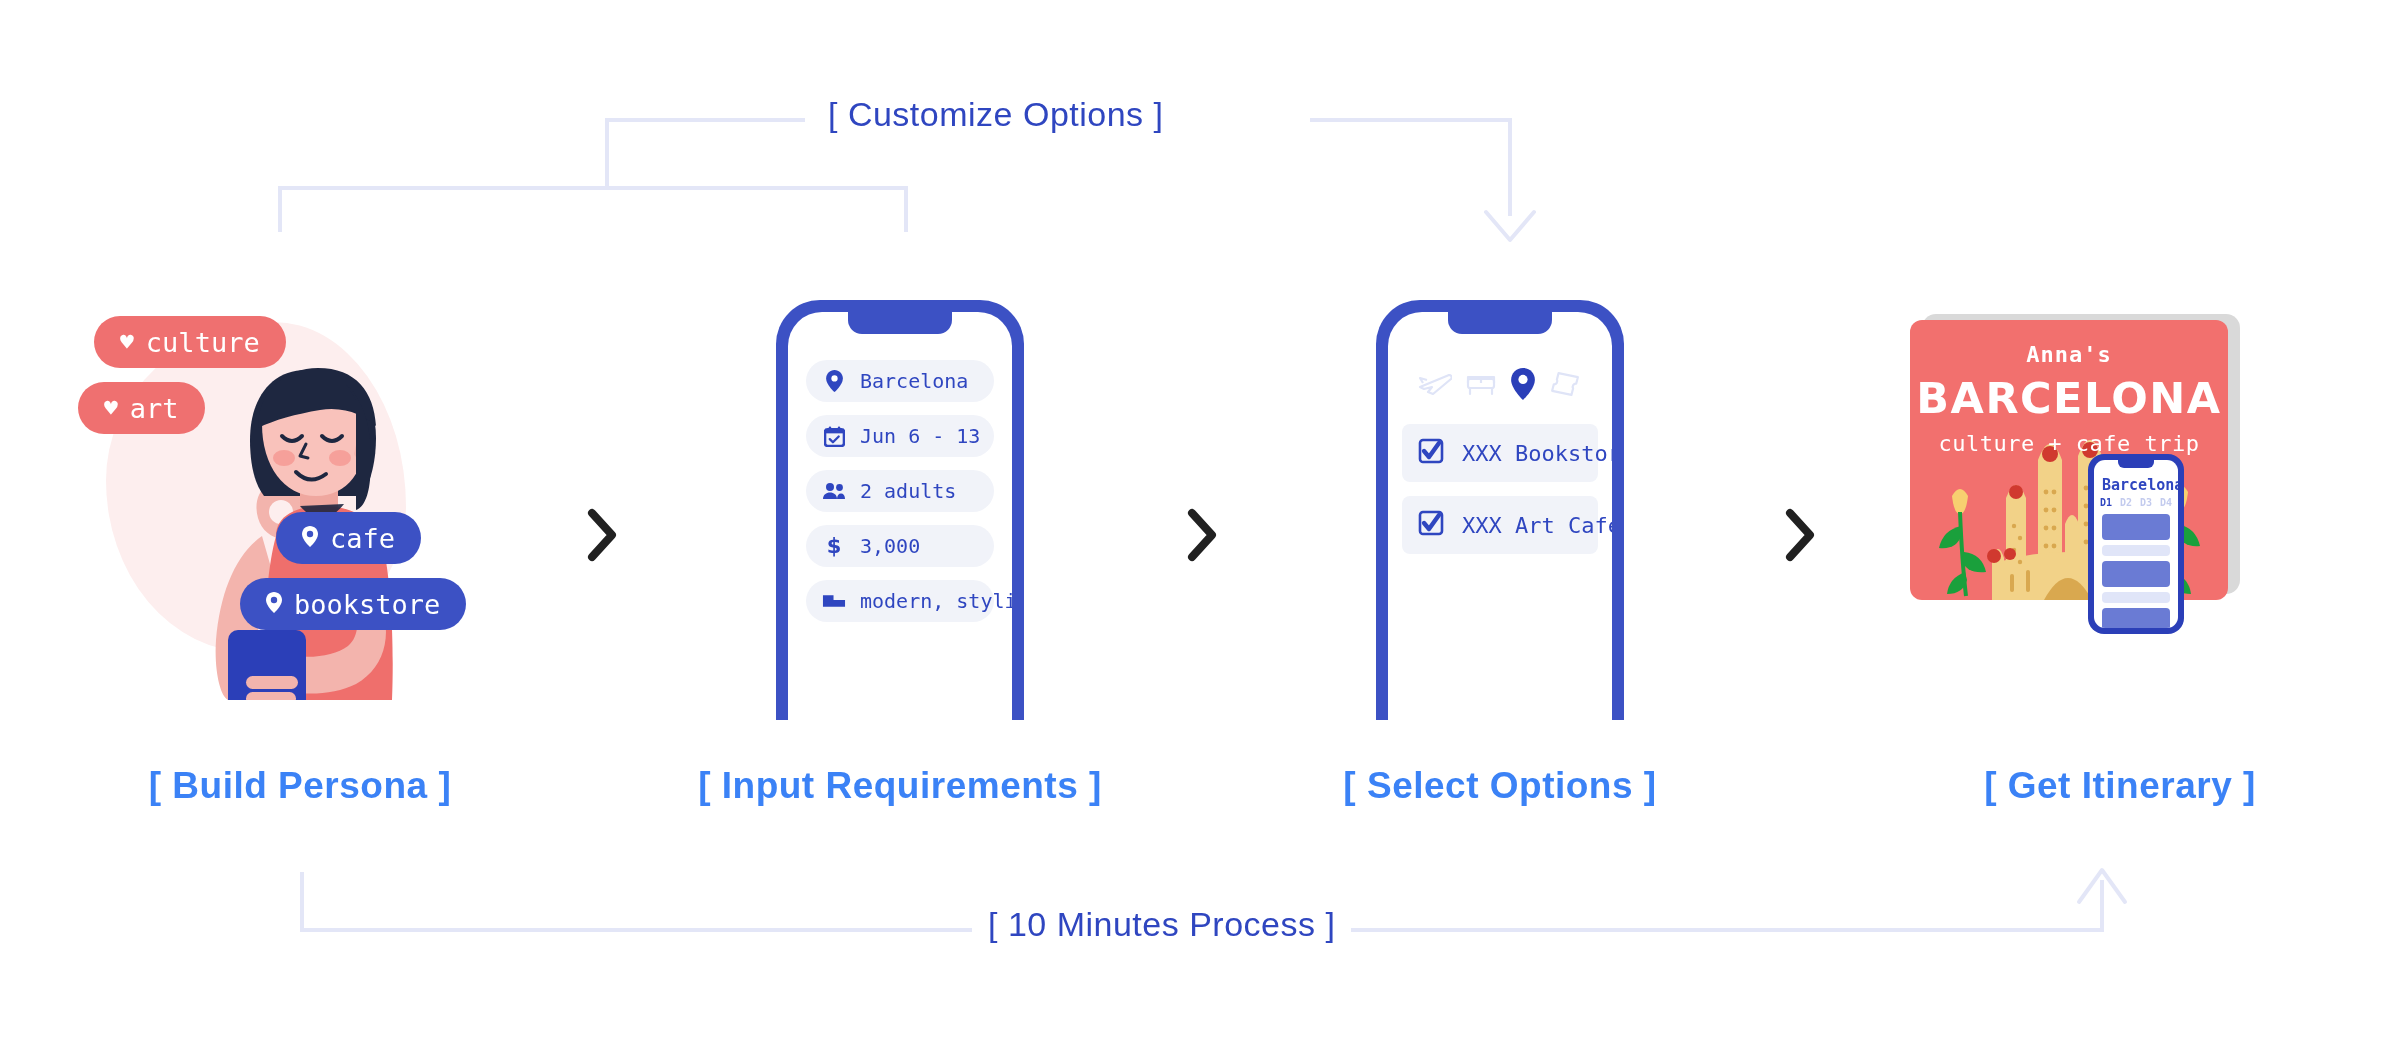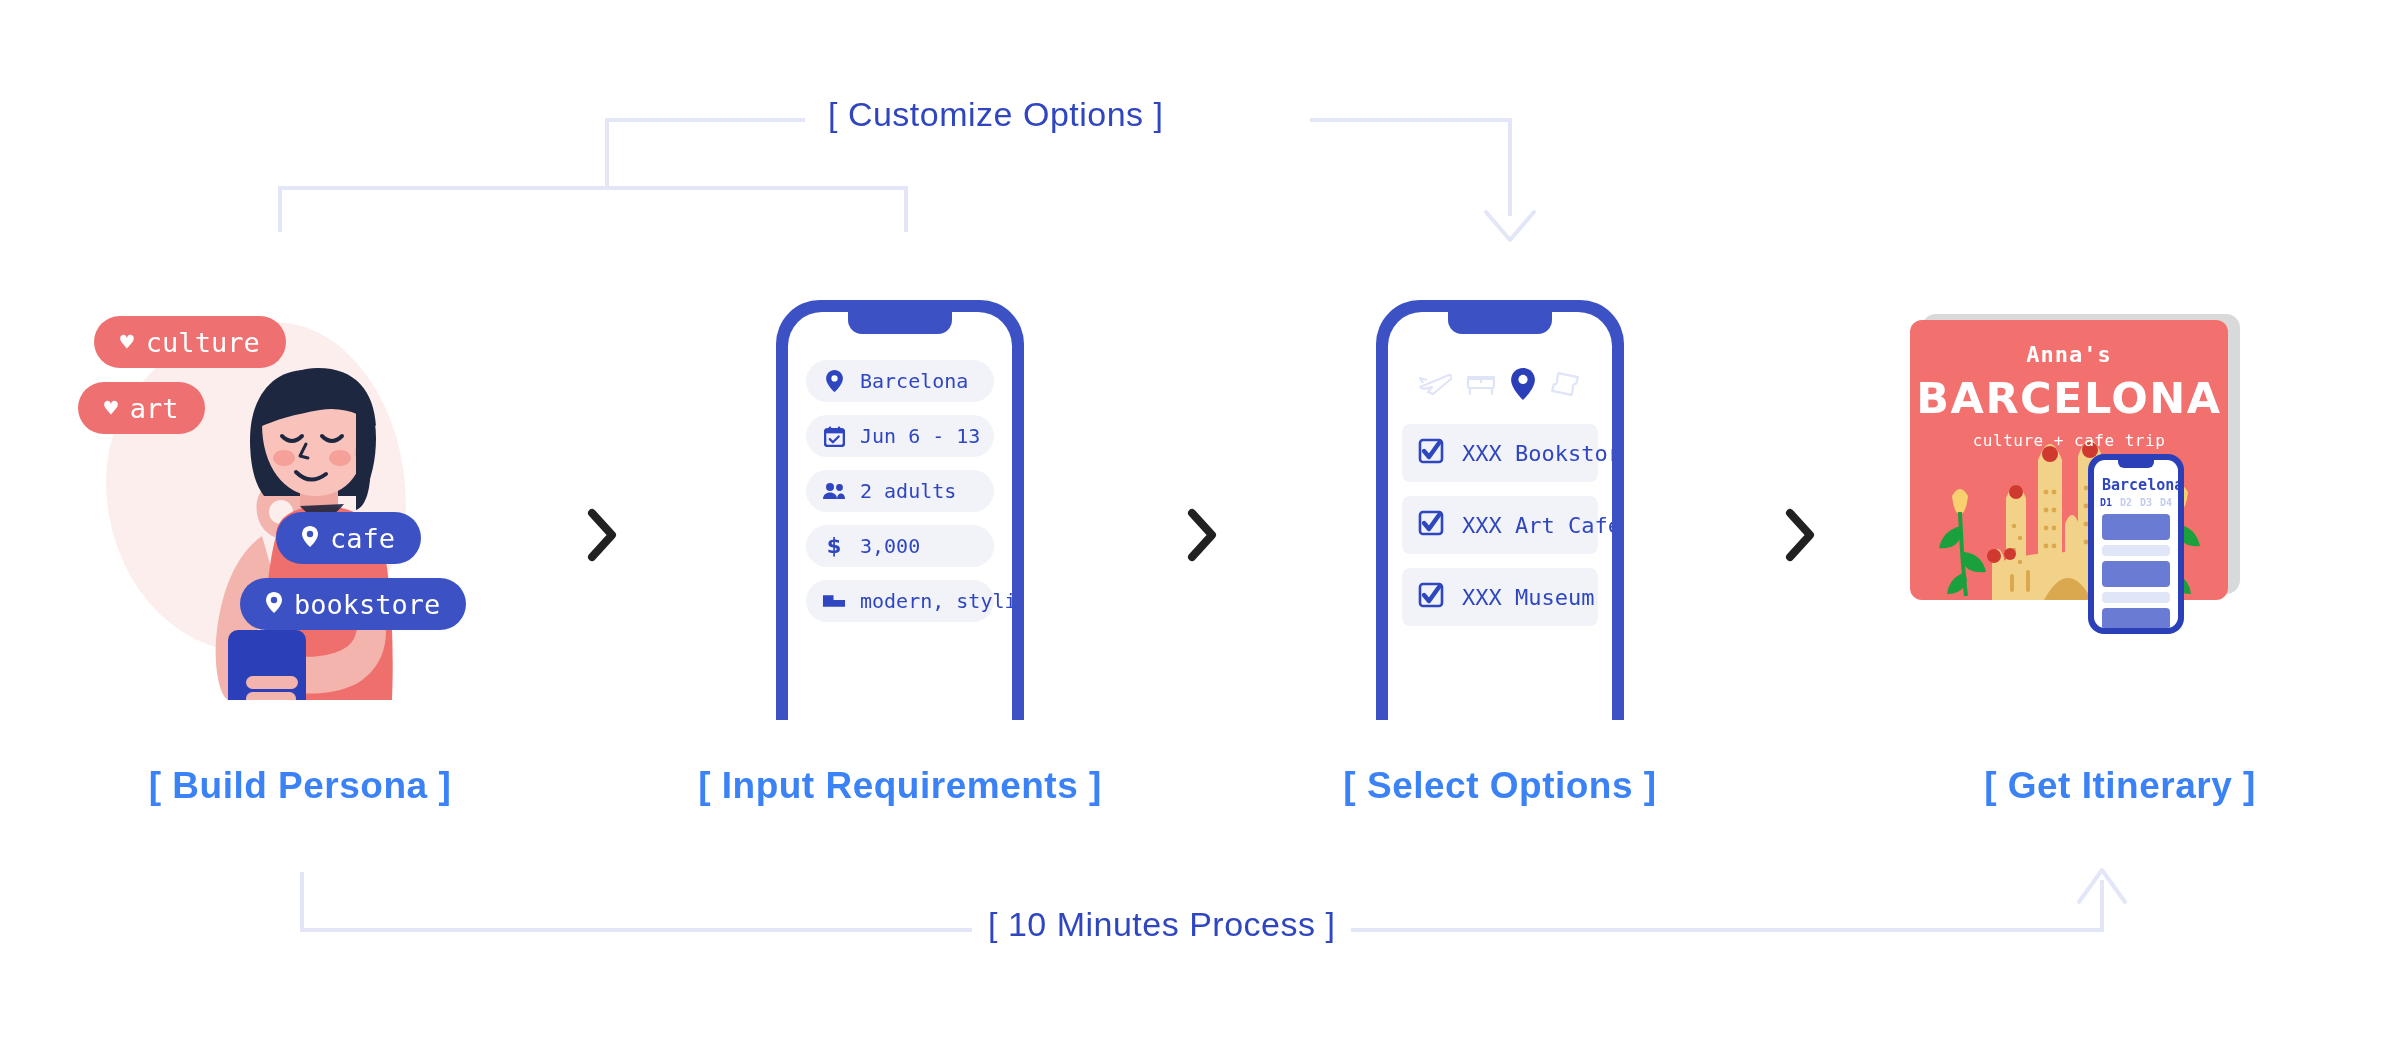--- a/index.html
+++ b/index.html
@@ -173,21 +173,21 @@
     font-size: 22px; font-weight: 700; letter-spacing: 1px;
   }
   .card-title {
     position: relative; z-index: 3; text-align: center; margin-top: 6px;
     color: #fff; font-family: "DejaVu Sans", sans-serif;
     font-size: 43px; font-weight: 700; letter-spacing: 1.5px;
   }
   .card-sub2 {
     position: relative; z-index: 3; text-align: center; margin-top: 8px;
     color: #fff; font-family: "DejaVu Sans Mono", monospace;
-    font-size: 16px; letter-spacing: .5px;
+    font-size: 22px; letter-spacing: .5px;
   }
   .card-art { position: absolute; left: 0; bottom: 0; z-index: 1; }
 
   .mini-phone {
     position: absolute; left: 188px; top: 154px; z-index: 5;
     width: 96px; height: 180px;
     background: #2b3fb8;
     border-radius: 16px;
     padding: 6px;
   }
@@ -462,29 +462,20 @@
           <div class="opt">
             <span>
               <svg width="26" height="26" viewBox="0 0 26 26">
                 <rect x="2" y="2" width="22" height="22" rx="3" fill="none" stroke="#2f46c0" stroke-width="2.6"></rect>
                 <path d="M6 13 L11 19 L21 5" fill="none" stroke="#2f46c0" stroke-width="4.4" stroke-linecap="round" stroke-linejoin="round"></path>
               </svg>
             </span>
             <span>XXX Art Cafe</span>
           </div>
 
-          <div class="opt">
-            <span>
-              <svg width="26" height="26" viewBox="0 0 26 26">
-                <rect x="2" y="2" width="22" height="22" rx="3" fill="none" stroke="#2f46c0" stroke-width="2.6"></rect>
-                <path d="M6 13 L11 19 L21 5" fill="none" stroke="#2f46c0" stroke-width="4.4" stroke-linecap="round" stroke-linejoin="round"></path>
-              </svg>
-            </span>
-            <span>XXX Museum</span>
-          </div>
         </div>
       </div>
     </div>
     <div class="step-label">[ Select Options ]</div>
   </div>
 
   <svg class="chev" style="left:1778px;" viewBox="0 0 44 60">
     <path d="M12 8 L32 30 L12 52" fill="none" stroke="#212121" stroke-width="8" stroke-linecap="round" stroke-linejoin="round"></path>
   </svg>
 

